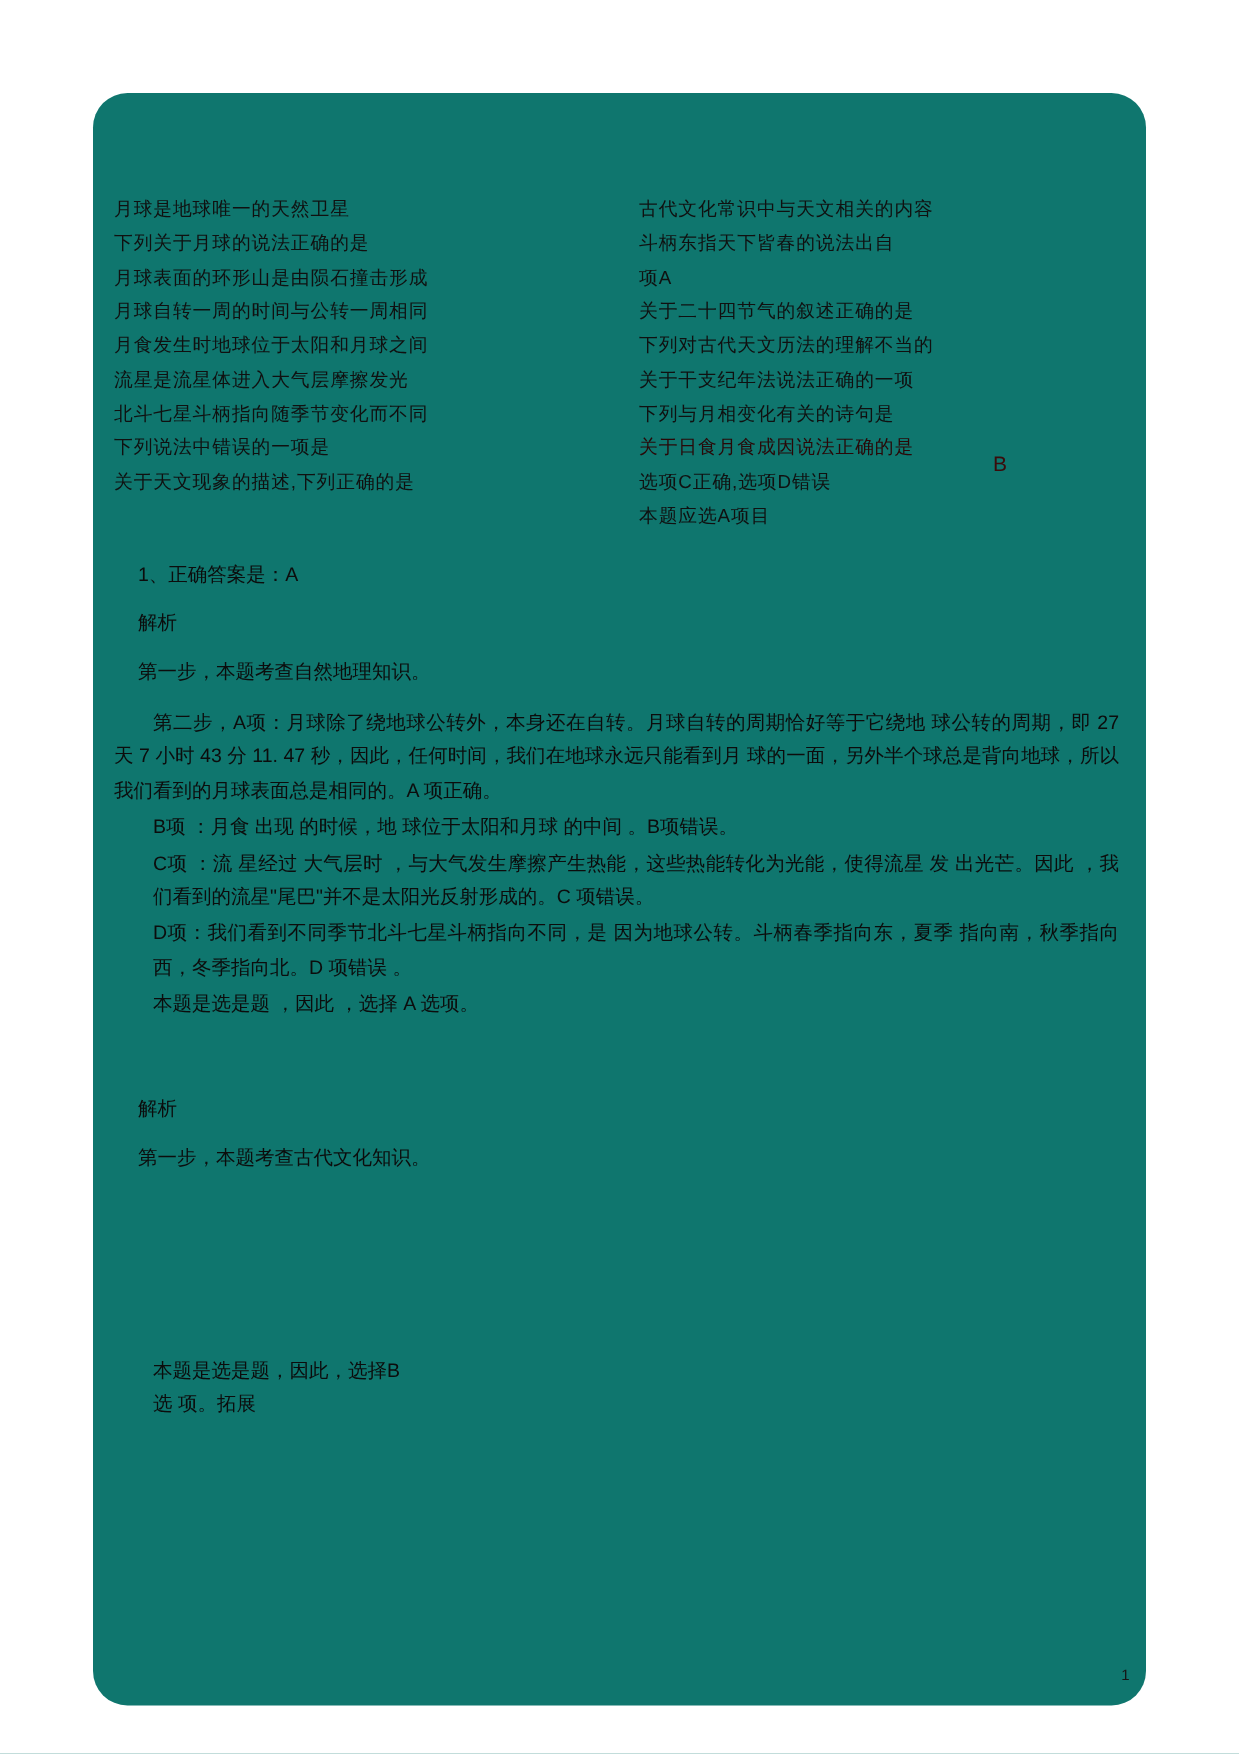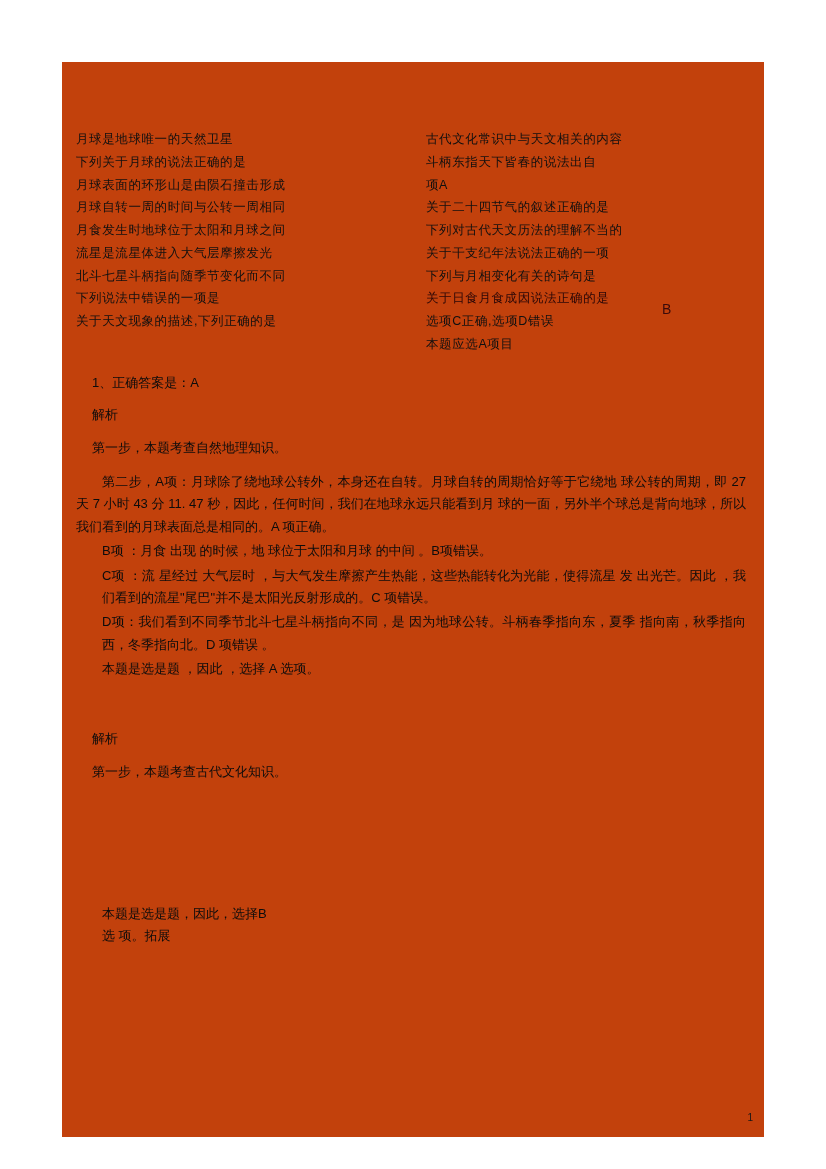--- a/index.html
+++ b/index.html
@@ -14,22 +14,23 @@
     position: relative;
     overflow: hidden;
   }
   
   .page {
     position: absolute;
     left: 62px;
     top: 62px;
     width: 702px;
     height: 1075px;
-    background: #c2410c;
+    background: #0f766e;
     overflow: hidden;
+    border-radius: 23px;
   }
   .content {
     position: absolute;
     left: 0;
     top: 0;
     width: 702px;
     height: 1075px;
     color: #0d0d0d;
     font-size: 12.5px;
     line-height: 1.55;

